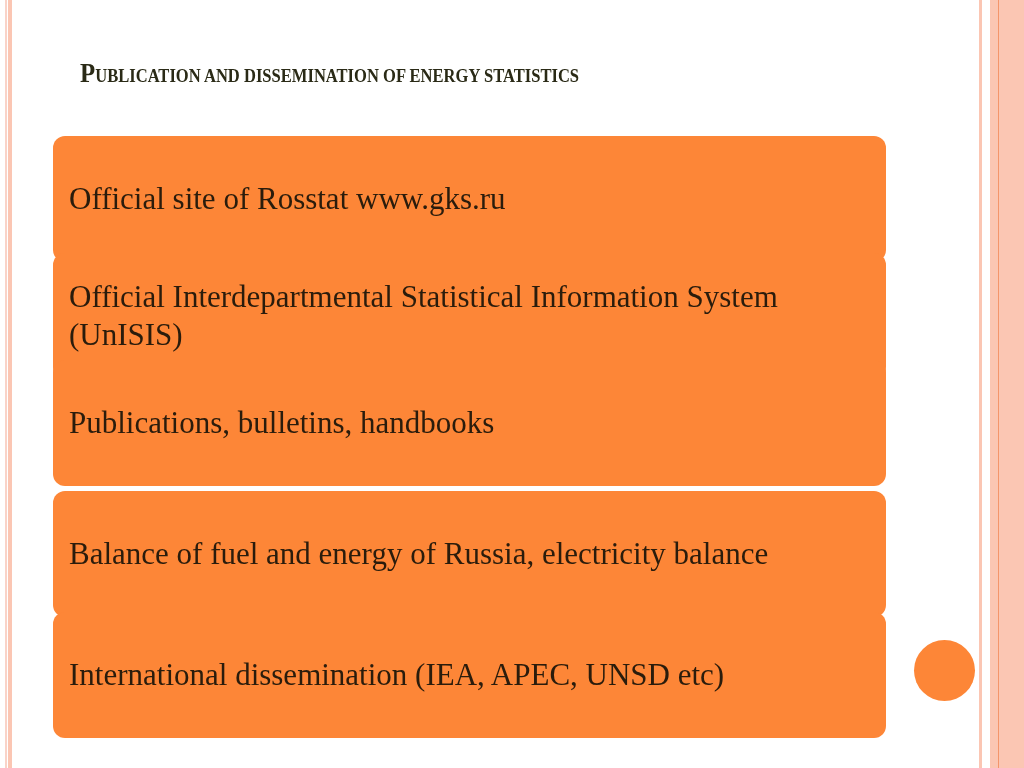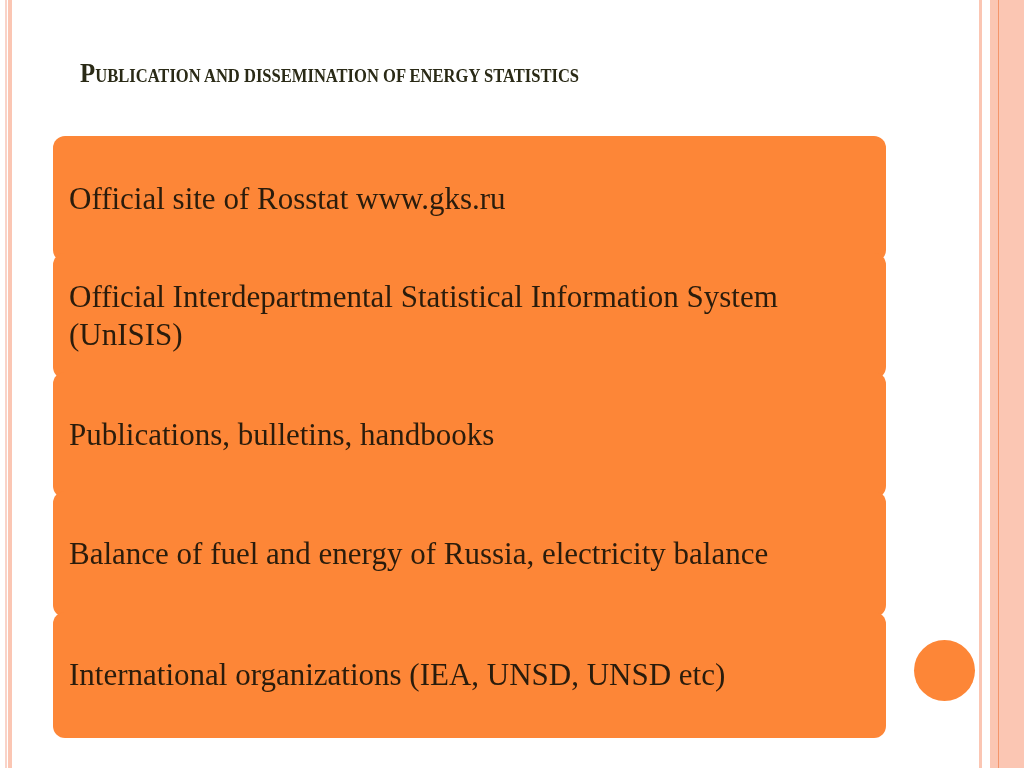--- a/index.html
+++ b/index.html
@@ -59,24 +59,24 @@
 
 <div class="title"><span class="cap">P</span><span>ublication and dissemination of energy statistics</span></div>
 
 <div class="boxes">
   <div class="box" style="top:0px;">
     <span>Official site of Rosstat www.gks.ru</span>
   </div>
   <div class="box" style="top:117px;">
     <span>Official Interdepartmental Statistical Information System (UnISIS)</span>
   </div>
-  <div class="box" style="top:236px;">
+  <div class="box" style="top:224px;">
     <span>Publications, bulletins, handbooks</span>
   </div>
   <div class="box" style="top:355px;">
     <span>Balance of fuel and energy of Russia, electricity balance</span>
   </div>
   <div class="box" style="top:476px;">
-    <span>International organizations (IEA, UNSD, UNSD etc)</span>
+    <span>International dissemination (IEA, APEC, UNSD etc)</span>
   </div>
 </div>
 
 <div class="dot"></div>
 
 </body></html>

